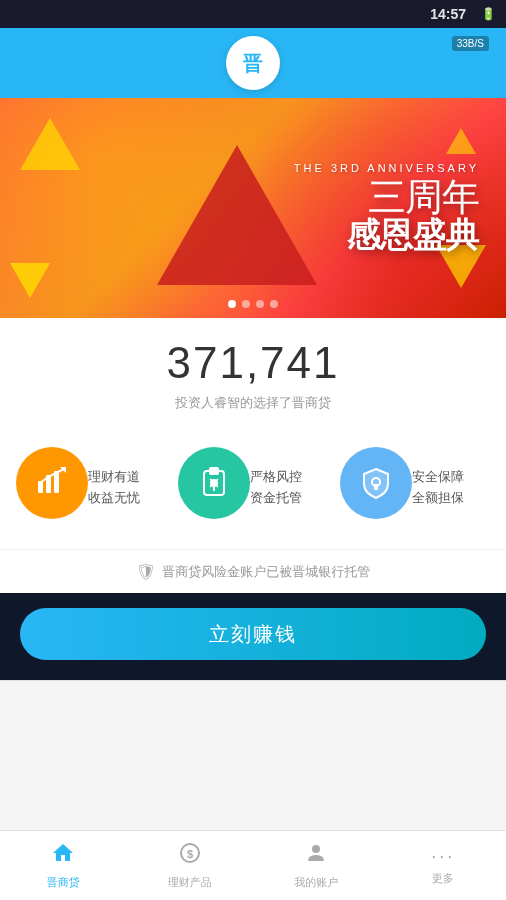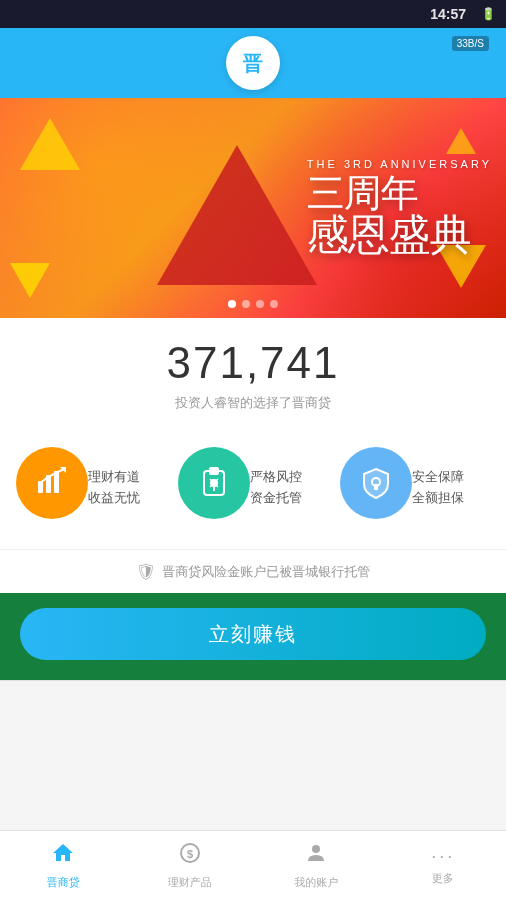--- a/index.html
+++ b/index.html
@@ -129,45 +129,45 @@
       top: 50%;
       transform: translate(-60%, -45%);
       width: 0;
       height: 0;
       border-left: 80px solid transparent;
       border-right: 80px solid transparent;
       border-bottom: 140px solid rgba(200,30,30,0.85);
     }
     .banner-text-container {
       position: absolute;
-      right: 14px;
+      right: 27px;
       top: 50%;
       transform: translateY(-50%);
-      text-align: left;
+      text-align: right;
     }
     .banner-subtitle {
       color: white;
       font-size: 11px;
       font-weight: 300;
       letter-spacing: 3px;
       text-shadow: 1px 1px 3px rgba(0,0,0,0.3);
       margin-bottom: 4px;
     }
     .banner-main-text {
       color: white;
       font-size: 38px;
       font-weight: 400;
       text-shadow: 2px 3px 8px rgba(0,0,0,0.4);
       line-height: 1;
       letter-spacing: -1px;
     }
     .banner-main-text2 {
       color: white;
-      font-size: 42px;
-      font-weight: 400;
+      font-size: 34px;
+      font-weight: 700;
       text-shadow: 2px 3px 8px rgba(0,0,0,0.4);
       line-height: 1.1;
       letter-spacing: -1px;
     }
     .banner-dots {
       position: absolute;
       bottom: 10px;
       left: 50%;
       transform: translateX(-50%);
       display: flex;
@@ -250,21 +250,21 @@
       color: #aaa;
       font-size: 16px;
     }
     .trust-text {
       color: #999;
       font-size: 13px;
     }
 
     
     .cta-section {
-      background: #15803d;
+      background: #0f172a;
       padding: 15px 20px 20px;
     }
     .cta-button {
       width: 100%;
       height: 52px;
       background: linear-gradient(90deg, #29b6f6, #00acc1);
       border: none;
       border-radius: 26px;
       color: white;
       font-size: 20px;

